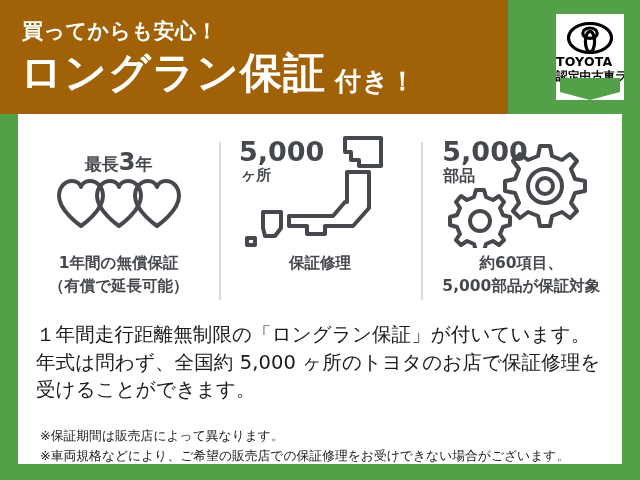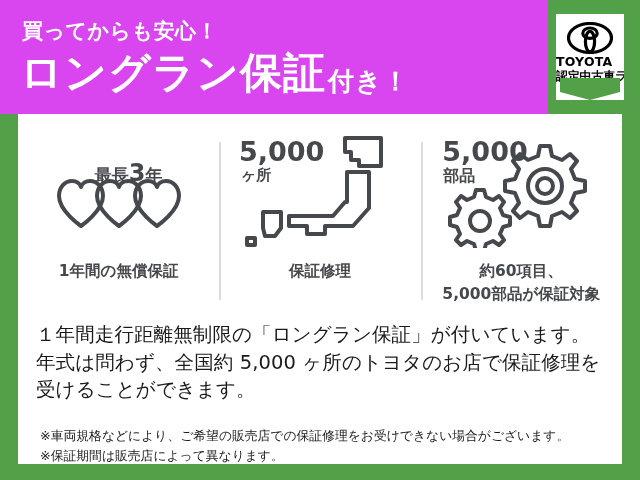--- a/index.html
+++ b/index.html
@@ -15,22 +15,22 @@
     width: 640px;
     height: 480px;
     background: #52a048;
     overflow: hidden;
     box-sizing: border-box;
   }
   
   .header {
     position: absolute;
     left: 0; top: 0;
-    width: 548px; height: 114px;
-    background: #d946ef;
+    width: 508px; height: 114px;
+    background: #a16207;
     text-decoration: underline;
   }
   .header-kicker {
     position: absolute;
     left: 22px; top: 21px;
     color: #ffffff;
     font-size: 21px;
     font-weight: bold;
     letter-spacing: 0.5px;
     line-height: 1;
@@ -46,21 +46,21 @@
     align-items: flex-end;
   }
   .header-title .big {
     font-size: 42px;
     font-weight: bold;
     letter-spacing: 1px;
   }
   .header-title .small {
     font-size: 26px;
     font-weight: bold;
-    margin-left: 2px;
+    margin-left: 9px;
     letter-spacing: 1px;
   }
   
   .logo-box {
     position: absolute;
     left: 556px; top: 14px;
     width: 68px; height: 86px;
     background: #ffffff;
     overflow: hidden;
   }
@@ -140,30 +140,30 @@
     position: absolute;
     color: #45484c;
     font-weight: bold;
     line-height: 1;
     white-space: nowrap;
   }
   .feature-icon {
     position: absolute;
   }
   .feature-caption {
-    margin-top: 10px;
+    margin-top: 2px;
     text-align: center;
     color: #45484c;
     font-size: 15.5px;
     font-weight: bold;
     line-height: 1.5;
     white-space: nowrap;
   }
   
-  .c1-num   { left: 50%; transform: translateX(-50%); top: 33px; font-size: 17px; margin-left: 10px; }
+  .c1-num   { left: 50%; transform: translateX(-50%); top: 22px; font-size: 17px; }
   .c1-num b { font-size: 24px; font-weight: bold; }
   .c1-icon  { left: 50%; transform: translateX(-50%); top: 48px; }
   
   .c2-num   { left: 14px;  top: 10px; font-size: 27px; letter-spacing: 0px; }
   .c2-unit  { left: 16px;  top: 40px; font-size: 15px; }
   .c2-icon  { left: 8px;   top: 4px; }
   
   .c3-num   { left: 16px; top: 10px; font-size: 27px; }
   .c3-unit  { left: 17px; top: 40px; font-size: 16px; }
   .c3-icon  { left: 10px; top: 6px; }
@@ -234,20 +234,21 @@
               <g fill="none" stroke="#45484c" stroke-width="4" stroke-linejoin="round">
                 <path d="M26 50 C26 50 4 35 4 20 C4 11 10 5 17 5 C21.5 5 25 7.5 26 11 C27 7.5 30.5 5 35 5 C42 5 48 11 48 20 C48 35 26 50 26 50 Z"></path>
                 <path d="M64 50 C64 50 42 35 42 20 C42 11 48 5 55 5 C59.5 5 63 7.5 64 11 C65 7.5 68.5 5 73 5 C80 5 86 11 86 20 C86 35 64 50 64 50 Z"></path>
                 <path d="M102 50 C102 50 80 35 80 20 C80 11 86 5 93 5 C97.5 5 101 7.5 102 11 C103 7.5 106.5 5 111 5 C118 5 124 11 124 20 C124 35 102 50 102 50 Z"></path>
               </g>
             </svg>
           </div>
         </div>
         <div class="feature-caption">
           <div>1年間の無償保証</div>
+          <div>（有償で延長可能）</div>
         </div>
       </div>
 
       <div class="feature">
         <div class="feature-art">
           <div class="feature-icon c2-icon">
             <svg width="170" height="116" viewBox="0 0 170 116">
               <g fill="none" stroke="#45484c" stroke-width="4" stroke-linejoin="round" stroke-linecap="round">
 
                 <path d="M112 6 L148 6 L148 34 L126 34 L126 28 L118 28 L118 20 L112 20 Z"></path>
@@ -297,18 +298,18 @@
           <div>約60項目、</div>
           <div>5,000部品が保証対象</div>
         </div>
       </div>
 
     </div>
 
     <div class="body-copy">１年間走行距離無制限の「ロングラン保証」が付いています。年式は問わず、全国約 5,000 ヶ所のトヨタのお店で保証修理を受けることができます。</div>
 
     <div class="notes">
+      <div>※保証期間は販売店によって異なります。</div>
       <div>※車両規格などにより、ご希望の販売店での保証修理をお受けできない場合がございます。</div>
-      <div>※保証期間は販売店によって異なります。</div>
     </div>
 
   </div>
 </div>
 
 </body></html>

